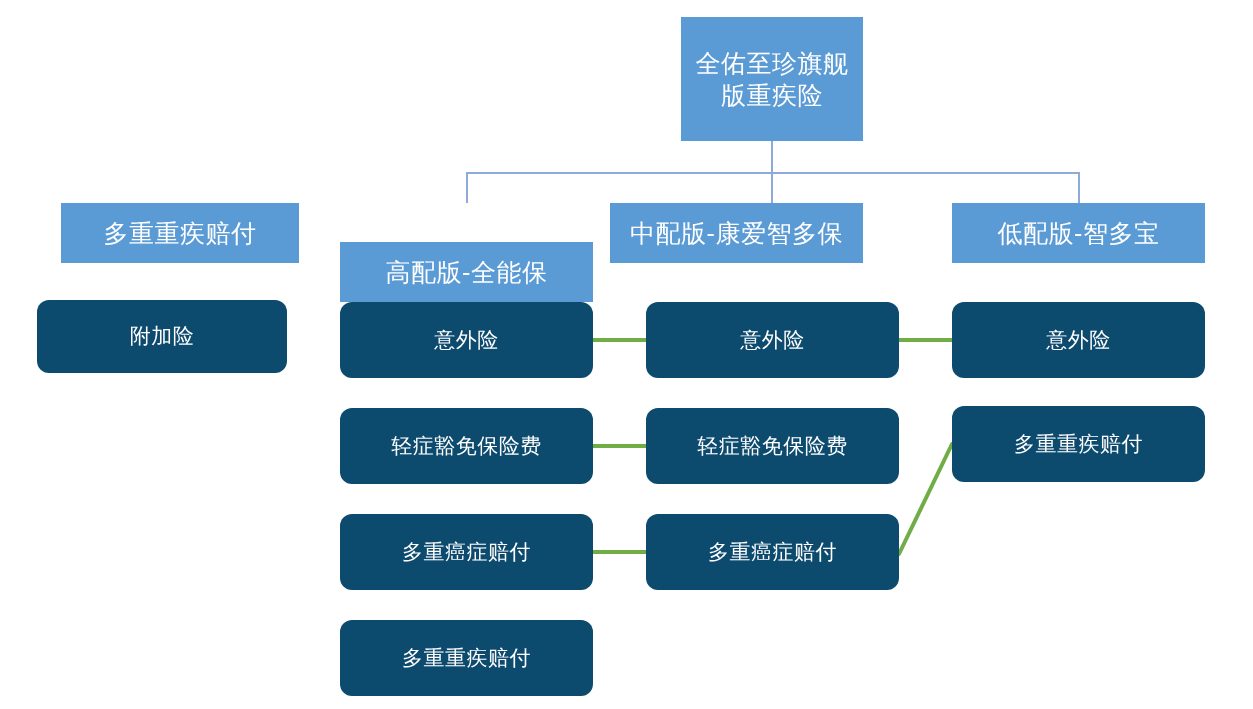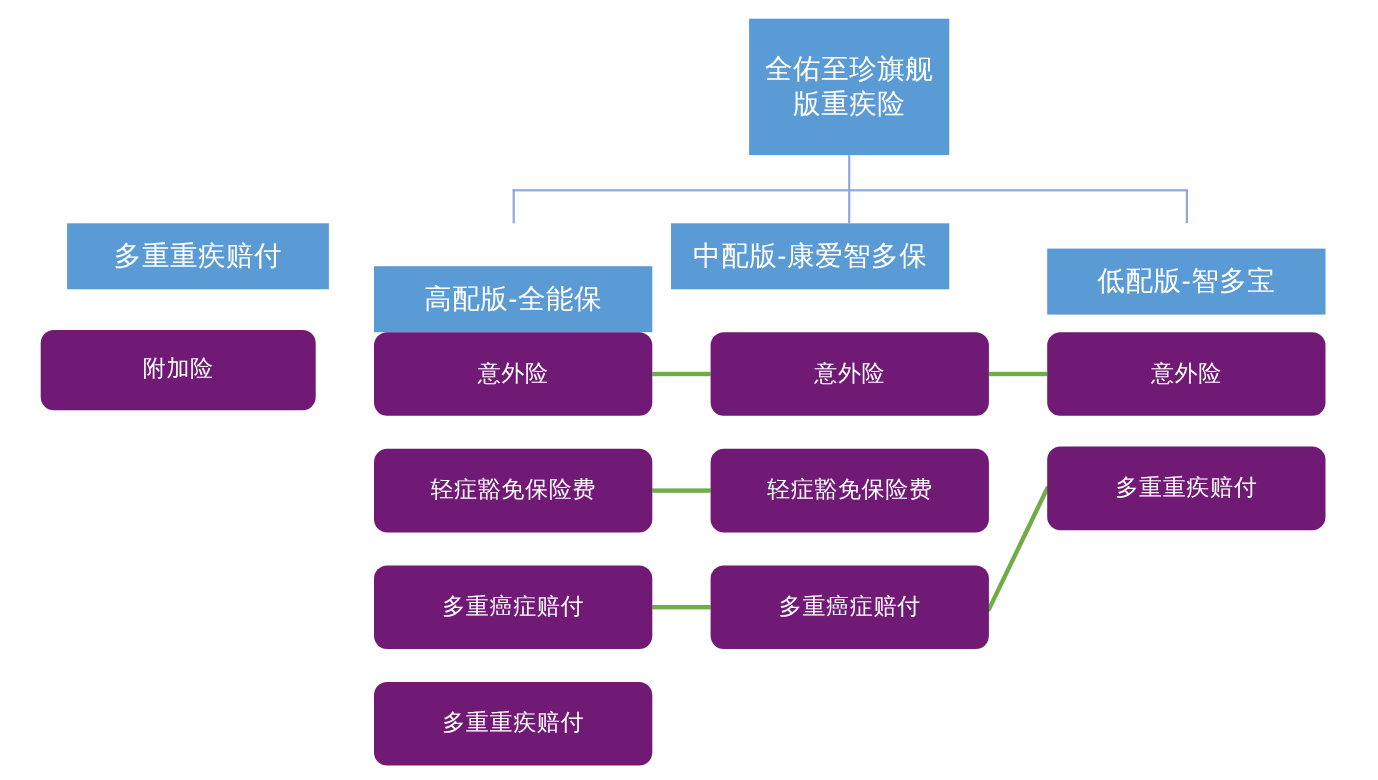--- a/index.html
+++ b/index.html
@@ -28,21 +28,21 @@
     line-height: 1.28;
     z-index: 3;
     letter-spacing: 0.5px;
   }
   .node-blue {
     background: #5b9bd5;
     font-size: 25px;
     font-weight: 400;
   }
   .node-orange {
-    background: #701a75;
+    background: #0c4a6e;
     border-radius: 12px;
     font-size: 21px;
     font-weight: 400;
   }
   .node-root {
     font-size: 25px;
     padding: 0 10px;
   }
   .connector {
     position: absolute;
@@ -112,21 +112,21 @@
   <div class="node node-orange" style="left:646px; top:302px; width:253px; height:76px;">
     <span>意外险</span>
   </div>
   <div class="node node-orange" style="left:646px; top:408px; width:253px; height:76px;">
     <span>轻症豁免保险费</span>
   </div>
   <div class="node node-orange" style="left:646px; top:514px; width:253px; height:76px;">
     <span>多重癌症赔付</span>
   </div>
 
-  <div class="node node-blue" style="left:952px; top:203px; width:253px; height:60px;margin-top:23px;">
+  <div class="node node-blue" style="left:952px; top:203px; width:253px; height:60px;">
     <span>低配版-智多宝</span>
   </div>
   <div class="node node-orange" style="left:952px; top:302px; width:253px; height:76px;">
     <span>意外险</span>
   </div>
   <div class="node node-orange" style="left:952px; top:406px; width:253px; height:76px;">
     <span>多重重疾赔付</span>
   </div>
 
   <div class="link-green" style="left:593px; top:338px; width:53px;"></div>

